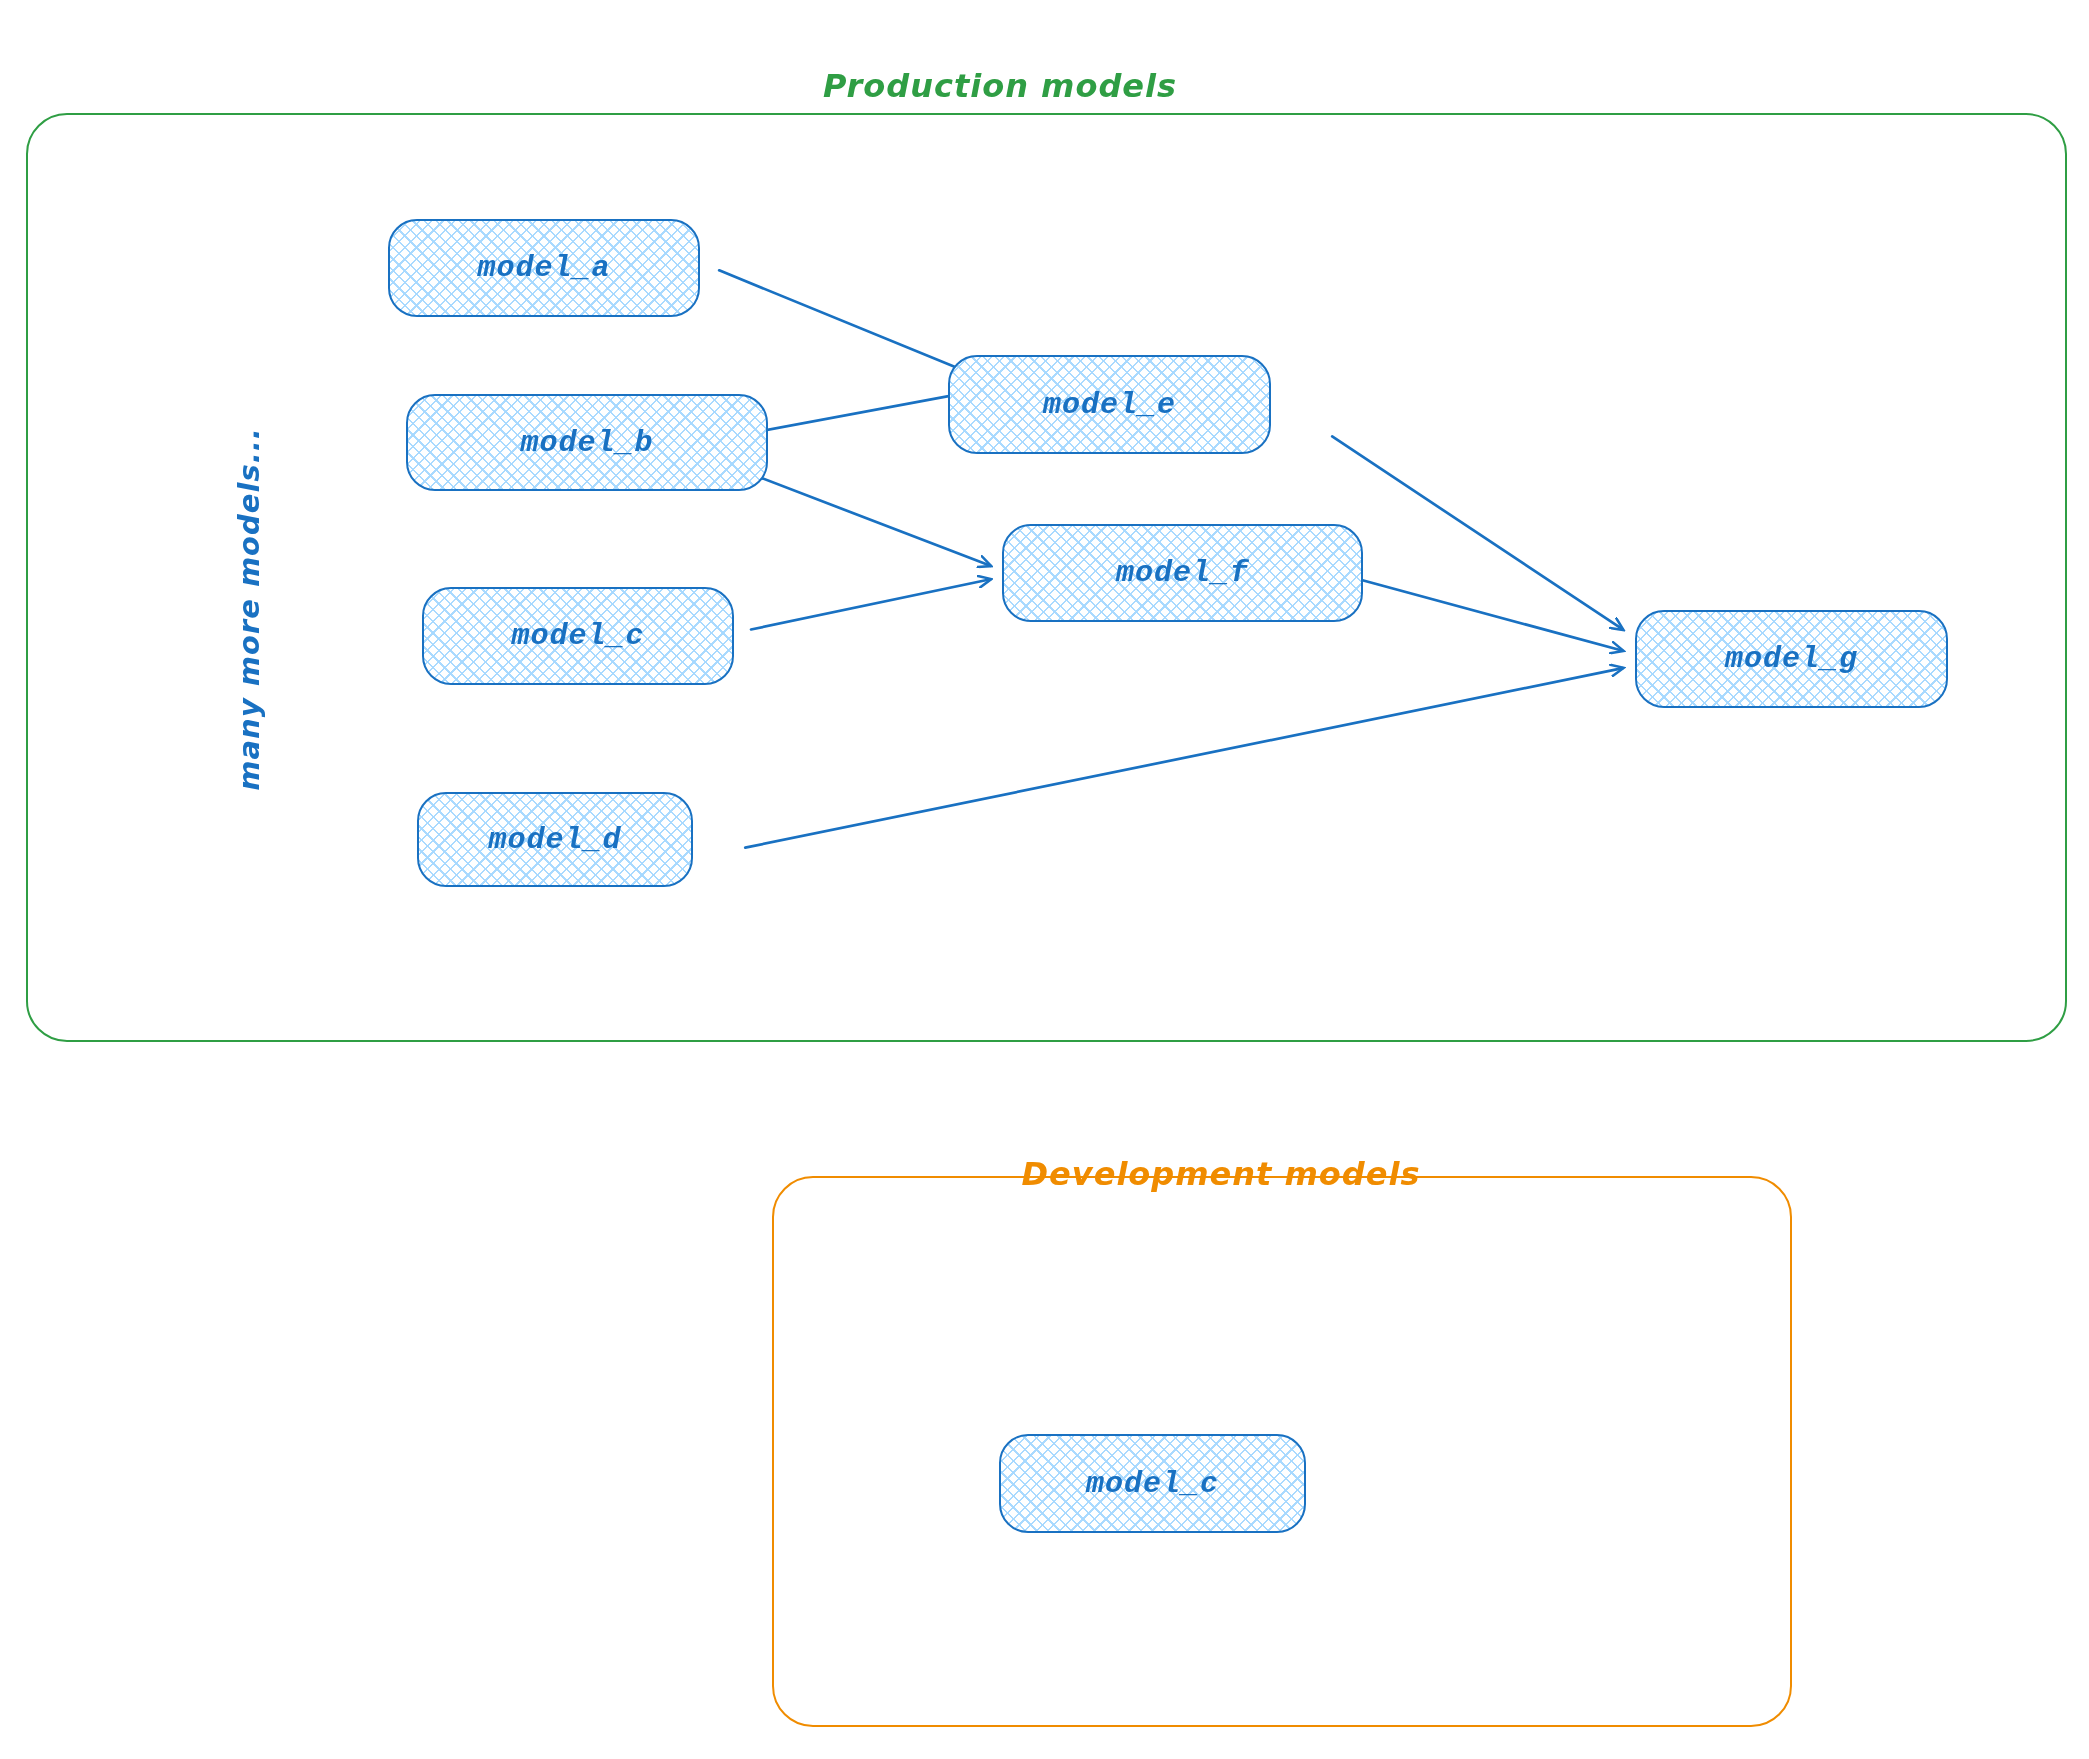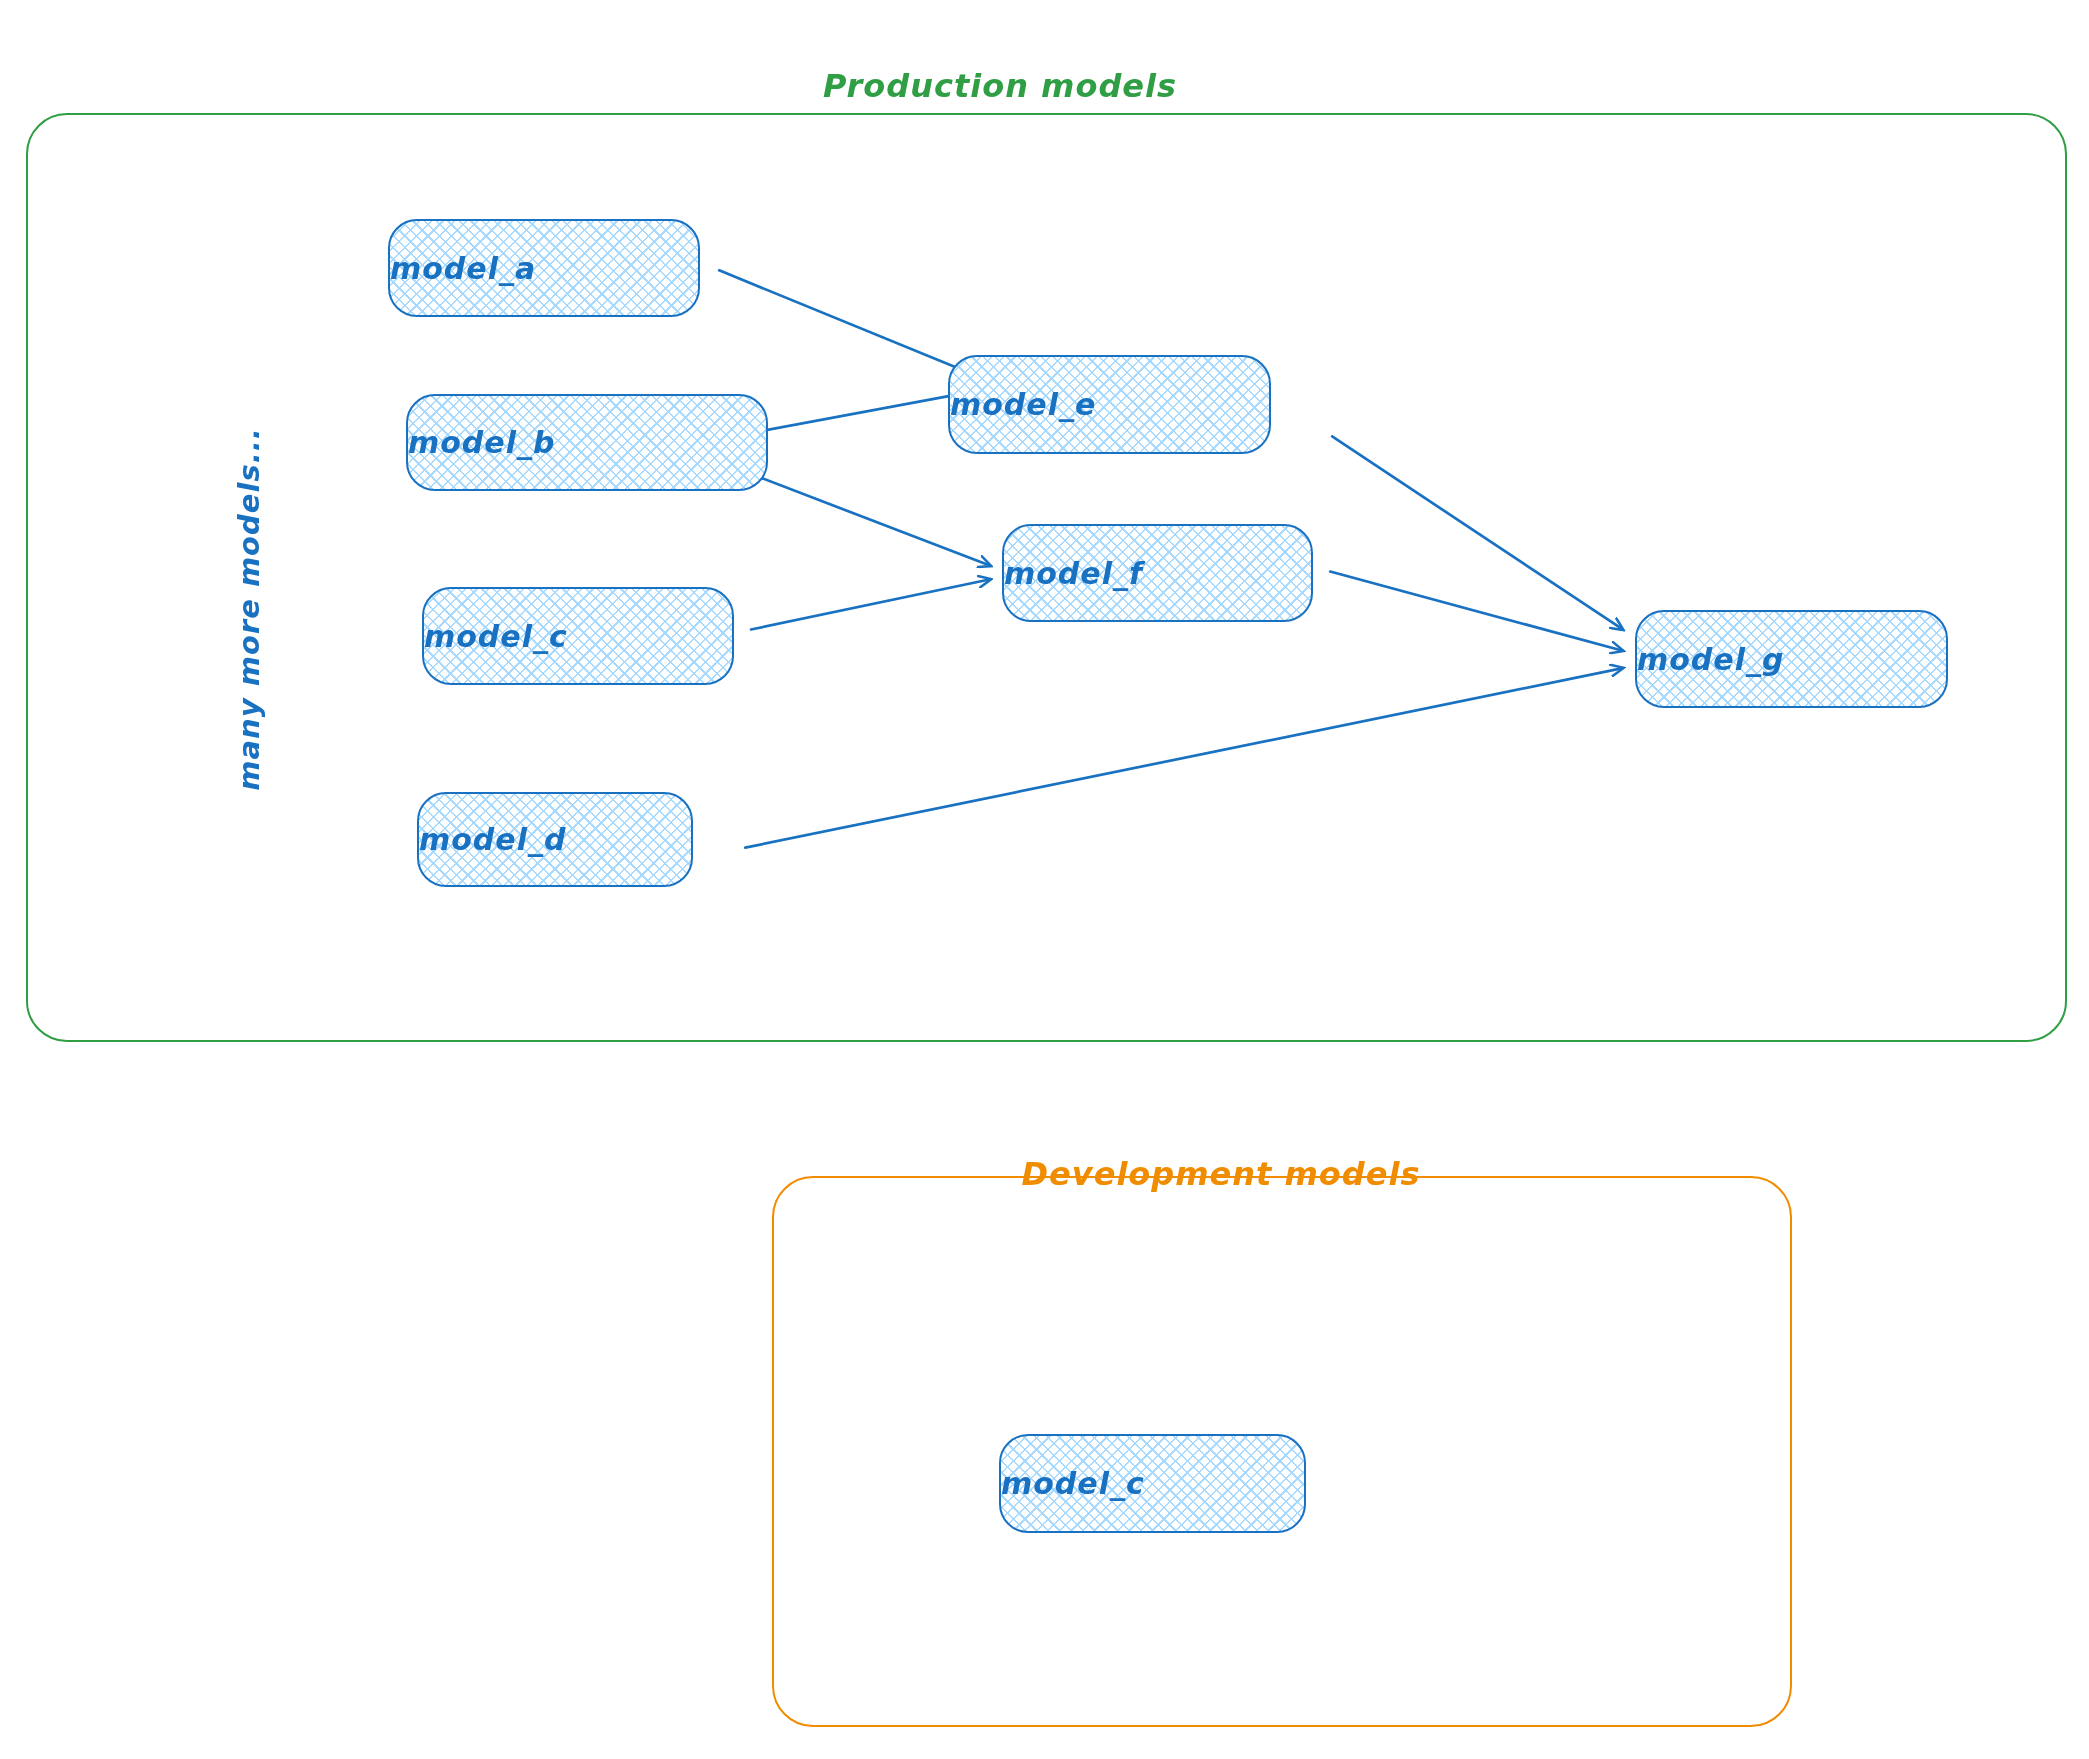--- a/index.html
+++ b/index.html
@@ -42,30 +42,31 @@
     width: 1016px; height: 547px;
     border: 2.9px solid #f08c00;
   }
 
   .node {
     position: absolute;
     border: 2.5px solid #1971c2;
     border-radius: 29px;
     display: flex;
     align-items: center;
-    justify-content: flex-start;
+    justify-content: center;
     background:
       repeating-linear-gradient(45deg,
         rgba(165,216,255,0.95) 0px, rgba(165,216,255,0.95) 1.6px,
         transparent 1.6px, transparent 8.2px),
       repeating-linear-gradient(-45deg,
         rgba(165,216,255,0.95) 0px, rgba(165,216,255,0.95) 1.6px,
         transparent 1.6px, transparent 8.2px),
       #ffffff;
     box-sizing: border-box;
+    font-family: Liberation Mono, monospace;
   }
   .node-label {
     color: #1971c2;
     font-size: 30px;
     font-style: italic;
     font-weight: 600;
     letter-spacing: 1px;
     white-space: nowrap;
   }
   .side-note {
@@ -135,21 +136,21 @@
   </div>
 
   <div class="node" style="left:417px; top:792px; width:276px; height:95px;">
     <span class="node-label">model_d</span>
   </div>
 
   <div class="node" style="left:948px; top:333px; width:323px; height:99px;margin-top:22px;">
     <span class="node-label">model_e</span>
   </div>
 
-  <div class="node" style="left:1002px; top:524px; width:311px; height:98px;">
+  <div class="node" style="left:1002px; top:524px; width:361px; height:98px;">
     <span class="node-label">model_f</span>
   </div>
 
   <div class="node" style="left:1635px; top:610px; width:313px; height:98px;">
     <span class="node-label">model_g</span>
   </div>
 
   <div class="group-title development" style="left:1221px; top:1155px;">Development models</div>
 
   <div class="group-frame development"></div>

